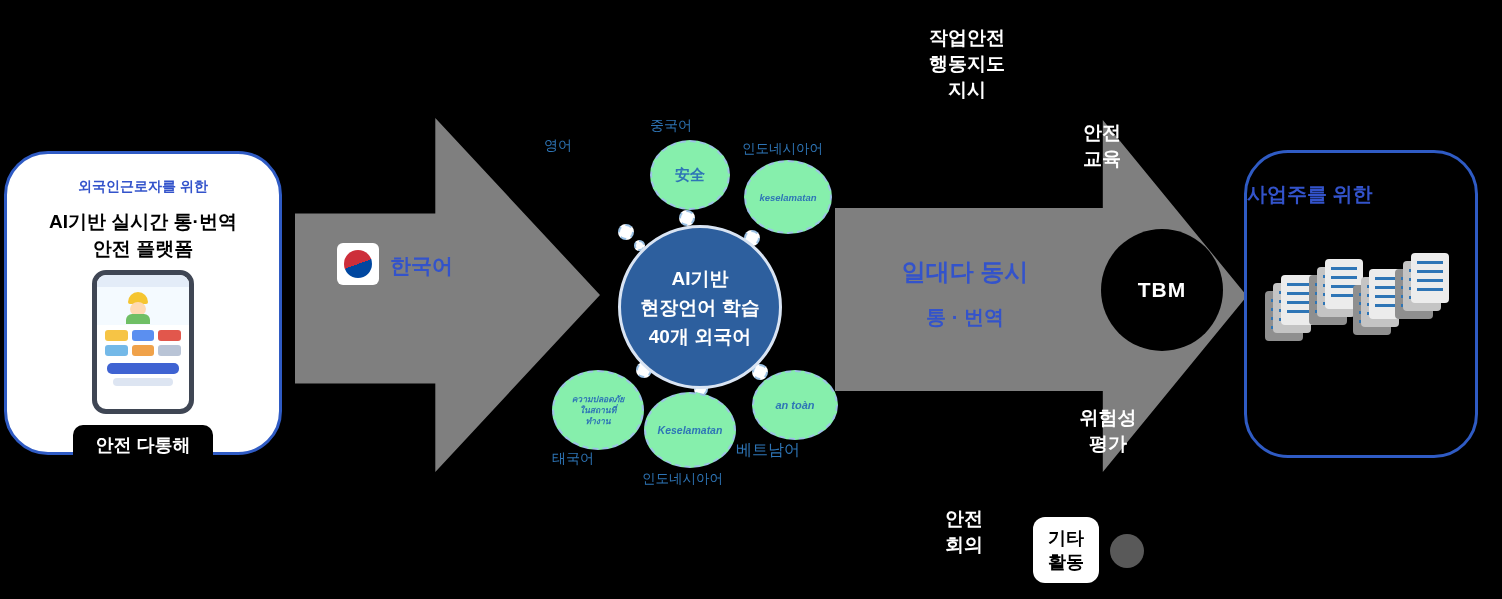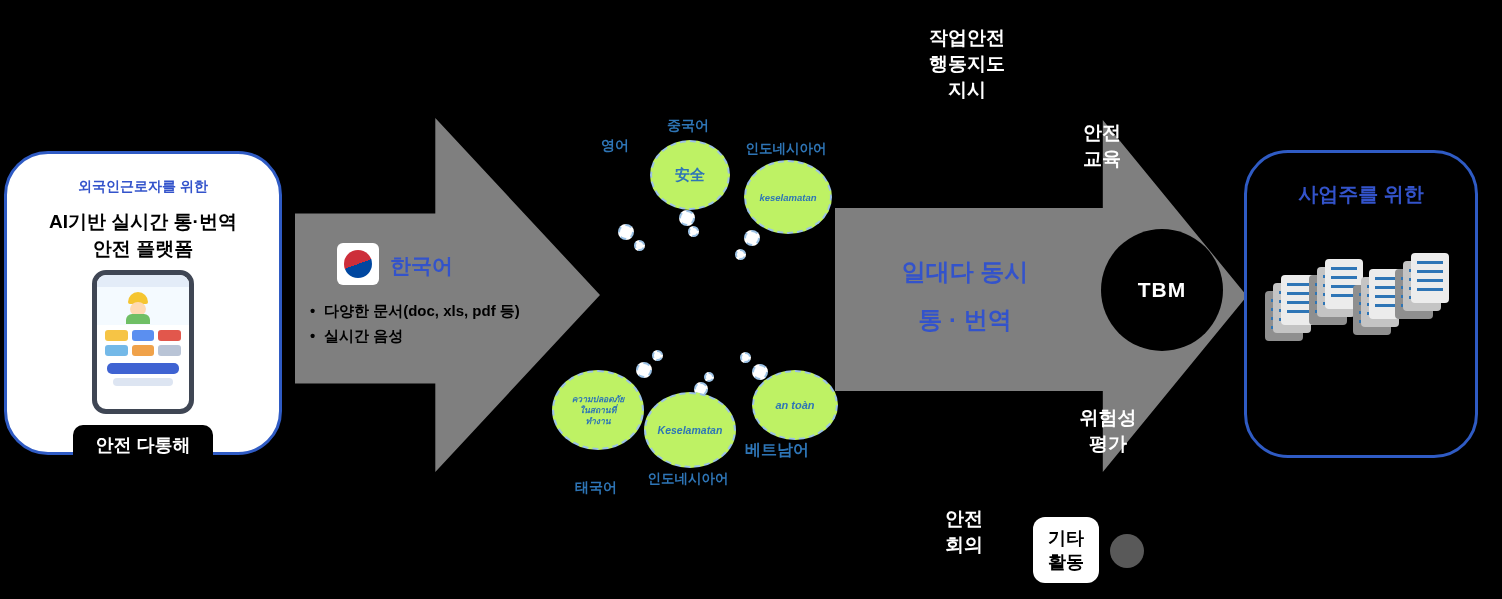--- a/index.html
+++ b/index.html
@@ -40,56 +40,56 @@
     position:absolute;left:835px;top:120px;width:412px;height:352px;background:#7f7f7f;z-index:1;
     clip-path:polygon(0 25%,65% 25%,65% 0,100% 50%,65% 100%,65% 77%,0 77%);
   }
   .flag{position:absolute;left:337px;top:243px;width:42px;height:42px;background:#fff;border-radius:6px;z-index:5;}
   .taegeuk{position:absolute;left:7px;top:7px;width:28px;height:28px;border-radius:50%;background:linear-gradient(160deg,#cd2e3a 50%,#0047a0 50%);}
   .kor-label{position:absolute;left:390px;top:252px;color:#3353cb;font-size:21px;font-weight:800;z-index:5;}
   .input-bullets{position:absolute;left:308px;top:298px;width:272px;z-index:5;margin:0;padding:0;list-style:none;}
   .input-bullets li{position:relative;padding-left:16px;color:#000;font-size:15px;font-weight:700;line-height:25px;}
   .input-bullets li::before{content:"•";position:absolute;left:2px;}
   .out-line1{position:absolute;left:870px;top:256px;width:190px;text-align:center;color:#3353cb;font-size:24px;font-weight:800;z-index:5;}
-  .out-line2{position:absolute;left:870px;top:304px;width:190px;text-align:center;color:#3353cb;font-size:24px;font-weight:800;z-index:5;}
+  .out-line2{position:absolute;left:870px;top:304px;width:190px;text-align:center;color:#3353cb;font-size:20px;font-weight:800;z-index:5;}
 
   
   .core{
     position:absolute;left:618px;top:225px;width:158px;height:158px;border-radius:50%;
     background:#2d5f9e;border:3px solid #d9e4f3;box-sizing:content-box;z-index:4;
     display:flex;align-items:center;justify-content:center;text-align:center;
     color:#fff;font-size:19px;font-weight:800;line-height:29px;
   }
 
   
   .bubble{
-    position:absolute;background:#bef264;border:2px dashed #9dc3e6;border-radius:50%;z-index:3;
+    position:absolute;background:#86efac;border:2px dashed #9dc3e6;border-radius:50%;z-index:3;
     display:flex;align-items:center;justify-content:center;text-align:center;
     color:#2e75b6;font-weight:700;
   }
   .dot{position:absolute;background:#fff;border:2px dashed #9dc3e6;border-radius:50%;z-index:2;}
-  .bub-label{position:absolute;color:#2e75b6;font-weight:700;text-align:center;z-index:3;}
+  .bub-label{position:absolute;color:#2e75b6;font-weight:400;text-align:left;z-index:3;}
 
   .b-en{left:545px;top:158px;width:82px;height:68px;font-size:13px;font-style:italic;letter-spacing:1px;}
-  .l-en{left:577px;top:137px;width:76px;font-size:14px;}
+  .l-en{left:544px;top:137px;width:76px;font-size:14px;}
   .d1a{left:618px;top:224px;width:12px;height:12px;}
   .d1b{left:634px;top:240px;width:7px;height:7px;}
 
   .b-zh{left:650px;top:140px;width:76px;height:66px;font-size:15px;}
   .l-zh{left:650px;top:117px;width:76px;font-size:14px;}
   .d2a{left:679px;top:210px;width:12px;height:12px;}
   .d2b{left:688px;top:226px;width:7px;height:7px;}
 
   .b-id1{left:744px;top:160px;width:84px;height:70px;font-size:9.5px;font-style:italic;}
   .l-id1{left:742px;top:140px;width:88px;font-size:13.5px;}
   .d3a{left:744px;top:230px;width:12px;height:12px;}
   .d3b{left:735px;top:249px;width:7px;height:7px;}
 
   .b-th{left:552px;top:370px;width:88px;height:76px;font-size:8.5px;font-style:italic;line-height:11px;}
-  .l-th{left:552px;top:450px;width:88px;font-size:14px;margin-top:29px;}
+  .l-th{left:552px;top:450px;width:88px;font-size:14px;}
   .d4a{left:636px;top:362px;width:12px;height:12px;}
   .d4b{left:652px;top:350px;width:7px;height:7px;}
 
   .b-id2{left:644px;top:392px;width:88px;height:72px;font-size:10.5px;font-style:italic;}
   .l-id2{left:642px;top:470px;width:92px;font-size:13.5px;}
   .d5a{left:694px;top:382px;width:10px;height:10px;}
   .d5b{left:704px;top:372px;width:6px;height:6px;}
 
   .b-vi{left:752px;top:370px;width:82px;height:66px;font-size:11px;font-style:italic;}
   .l-vi{left:736px;top:440px;width:82px;font-size:16px;}
@@ -111,21 +111,21 @@
     display:flex;align-items:center;justify-content:center;text-align:center;
     color:#000;font-size:18px;font-weight:800;line-height:24px;white-space:pre-line;
   }
   .gray-dot{position:absolute;left:1110px;top:534px;width:34px;height:34px;border-radius:50%;background:#595959;z-index:6;}
 
   
   .right-card{
     position:absolute;left:1244px;top:150px;width:234px;height:308px;box-sizing:border-box;
     background:#000;border:3px solid #2f5bc4;border-radius:44px;z-index:2;
   }
-  .right-title{margin-top:28px;text-align:center;color:#3353cb;font-size:20px;font-weight:800;}
+  .right-title{margin-top:28px;text-align:left;color:#3353cb;font-size:20px;font-weight:800;}
   .docs{position:absolute;left:18px;top:98px;width:196px;height:118px;}
   .stack{position:absolute;width:60px;height:78px;}
   .stack1{left:0;top:24px;}.stack2{left:44px;top:8px;}.stack3{left:88px;top:18px;}.stack4{left:130px;top:2px;}
   .sheet{position:absolute;width:38px;height:50px;border-radius:4px;}
   .sheet1{left:0;top:16px;background:#8f8f8f;}
   .sheet2{left:8px;top:8px;background:#c4c4c4;}
   .sheet3{left:16px;top:0;background:#ececec;}
   .sheet .lines{margin:8px 6px 0;height:32px;background:repeating-linear-gradient(to bottom,#2e75b6 0 3px,transparent 3px 9px);}
 </style>
 </head>
@@ -158,24 +158,20 @@
     <div class="left-badge">안전 다통해</div>
   </div>
 
   <div class="arrow-left"></div>
   <div class="arrow-right"></div>
 
   <div class="flag">
       <span class="taegeuk"></span>
     </div>
   <div class="kor-label">한국어</div>
-  <ul class="input-bullets">
-    <li>다양한 문서(doc, xls, pdf 등)</li>
-    <li>실시간 음성</li>
-  </ul>
 
   <div class="out-line1">일대다 동시</div>
   <div class="out-line2">통 · 번역</div>
 
   <span class="dot d1a"></span>
   <span class="dot d1b"></span>
   <span class="dot d2a"></span>
   <span class="dot d2b"></span>
   <span class="dot d3a"></span>
   <span class="dot d3b"></span>
@@ -198,20 +194,23 @@
 ในสถานที่
 ทำงาน</div>
   <div class="bub-label l-th">태국어</div>
 
   <div class="bubble b-id2">Keselamatan</div>
   <div class="bub-label l-id2">인도네시아어</div>
 
   <div class="bubble b-vi">an toàn</div>
   <div class="bub-label l-vi">베트남어</div>
 
+  <div class="core pre">AI기반
+현장언어 학습
+40개 외국어</div>
 
   <div class="tbm">TBM</div>
   <div class="label-white lab-top">작업안전
 행동지도
 지시</div>
   <div class="label-white lab-edu">안전
 교육</div>
   <div class="label-white lab-risk">위험성
 평가</div>
   <div class="label-white lab-meet">안전

